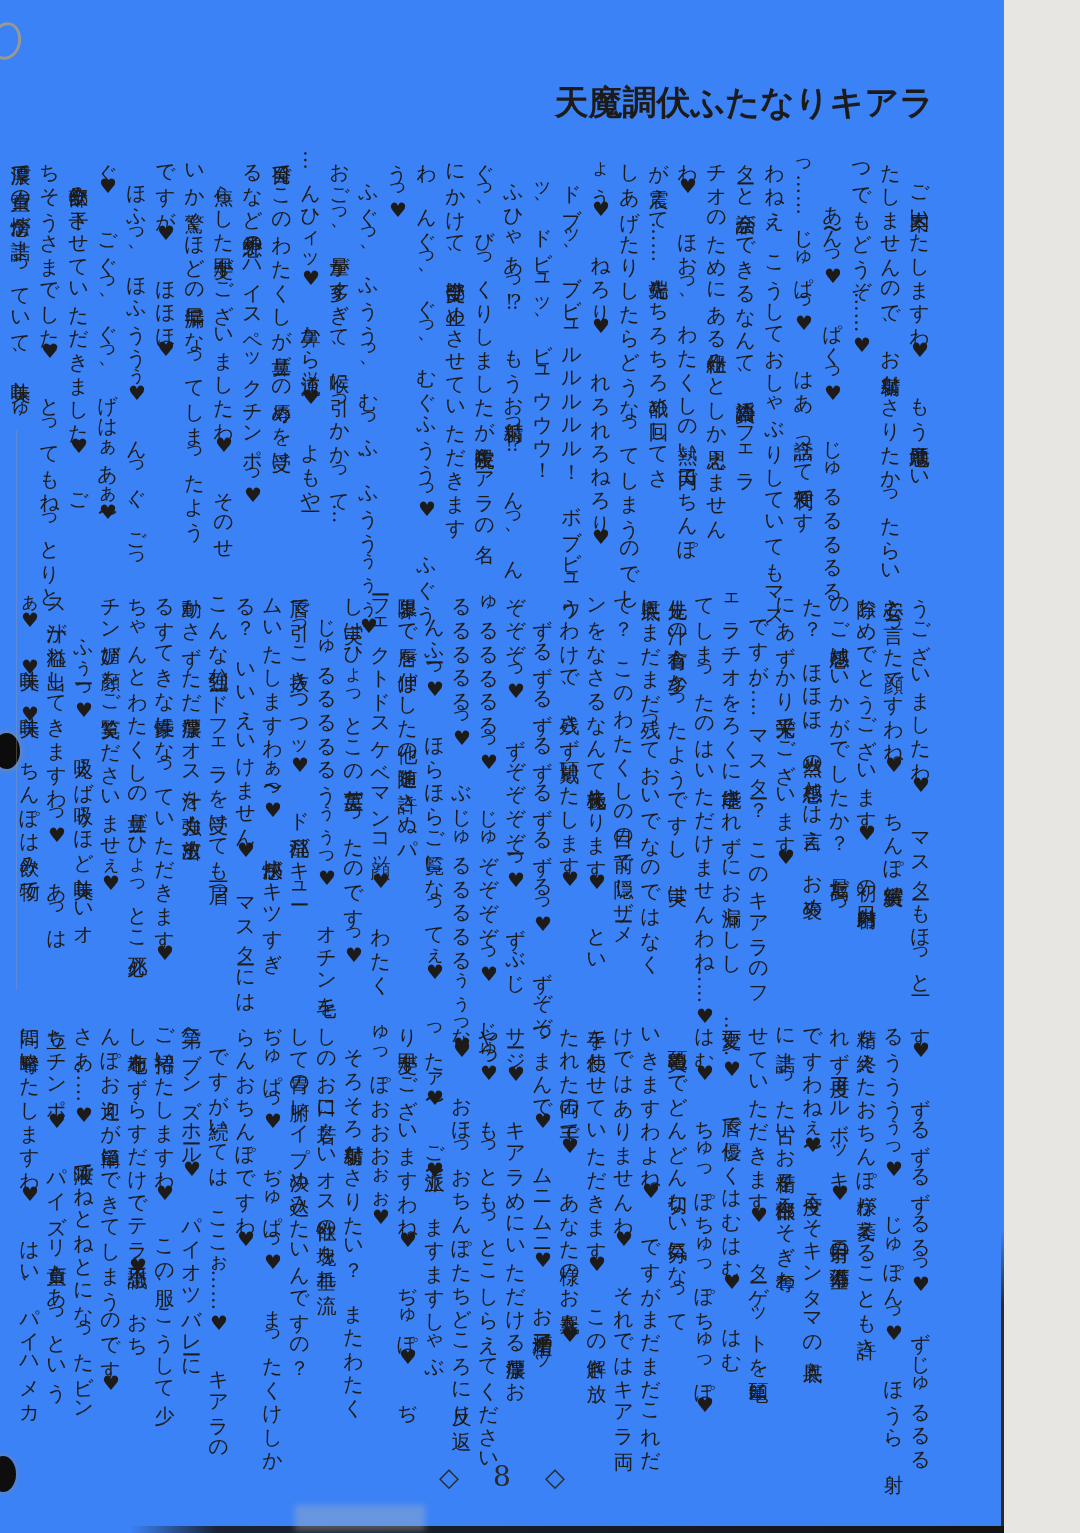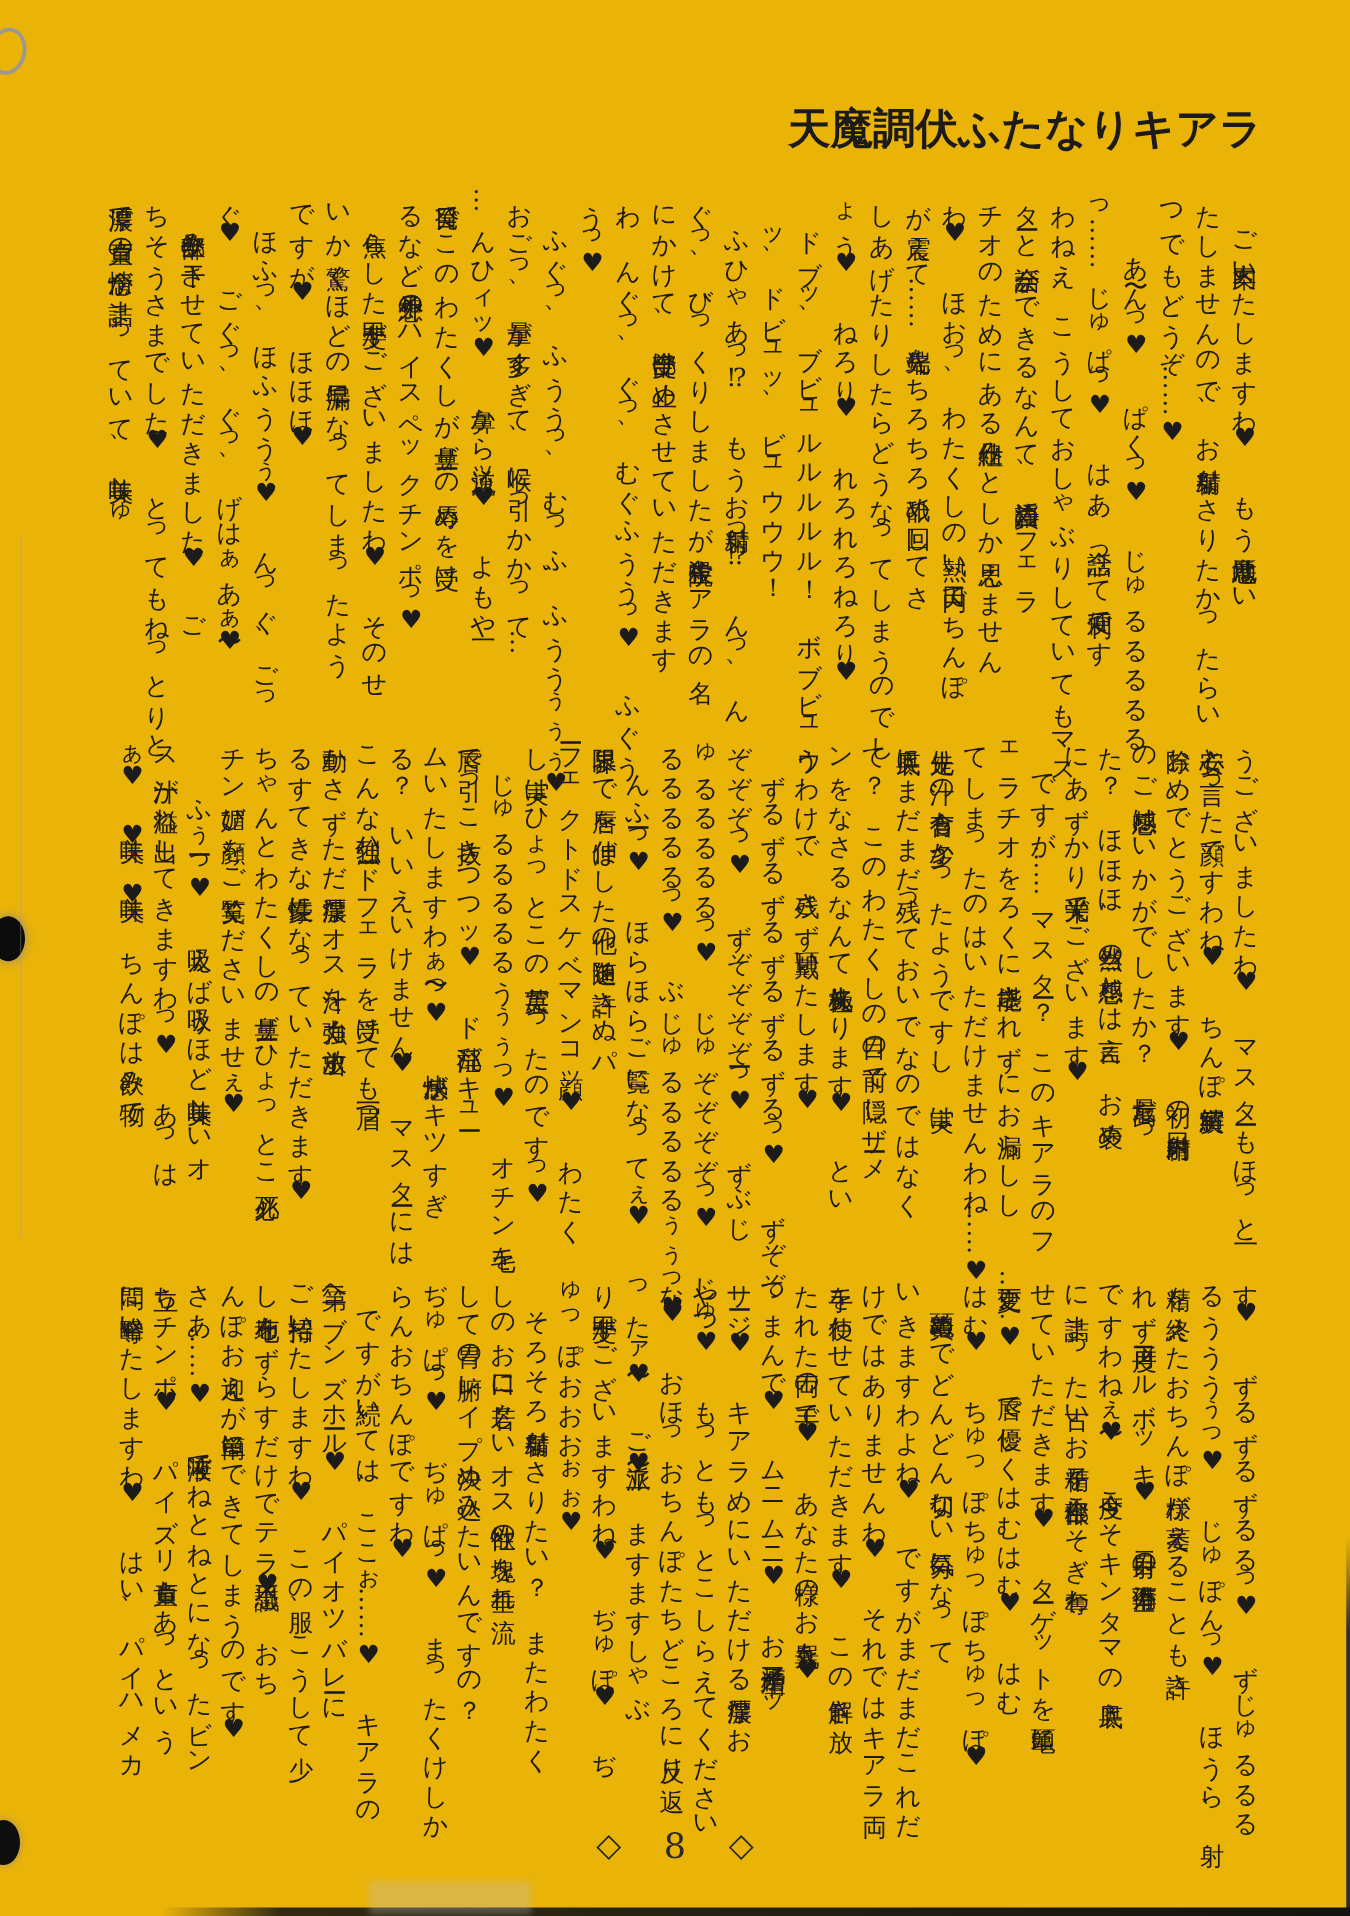--- a/index.html
+++ b/index.html
@@ -1,18 +1,18 @@
 <!DOCTYPE html>
 <html lang="ja"><head>
 <meta charset="utf-8">
 <style>
   html,body { margin:0; padding:0; background:#e8e6e2; }
   .page {
-    position:relative; width:1080px; height:1533px; overflow:hidden;
-    background:#eab308;
+    position:relative; width:1004px; height:1533px; overflow:hidden;
+    background:#3b82f6;
     font-family:"DejaVu Serif","Liberation Serif",serif;
     color:#1d1b19;
   }
   .title {
     position:absolute; top:80px; right:70px; margin:0;
     font-size:34px; font-weight:600; letter-spacing:0; white-space:nowrap;
   }
   .tblock {
     position:absolute; right:70px; height:420px;
     writing-mode:vertical-rl; text-orientation:mixed;

